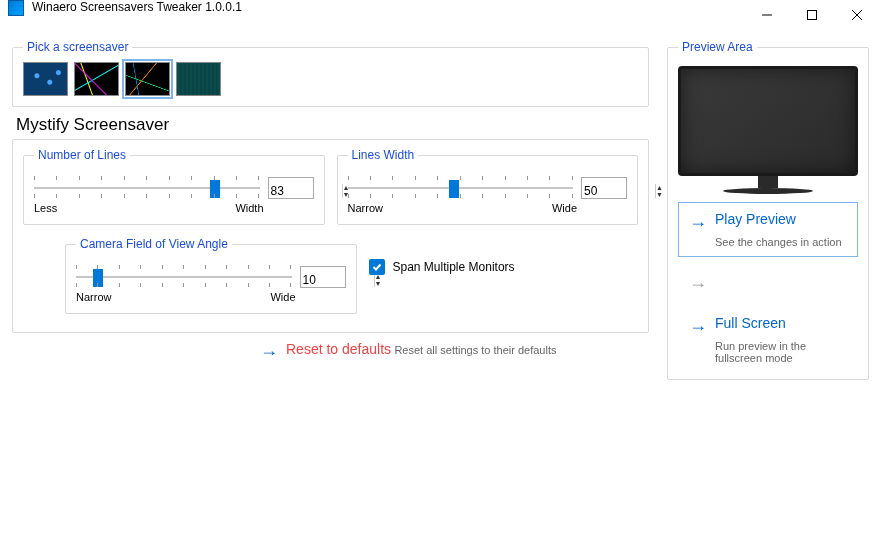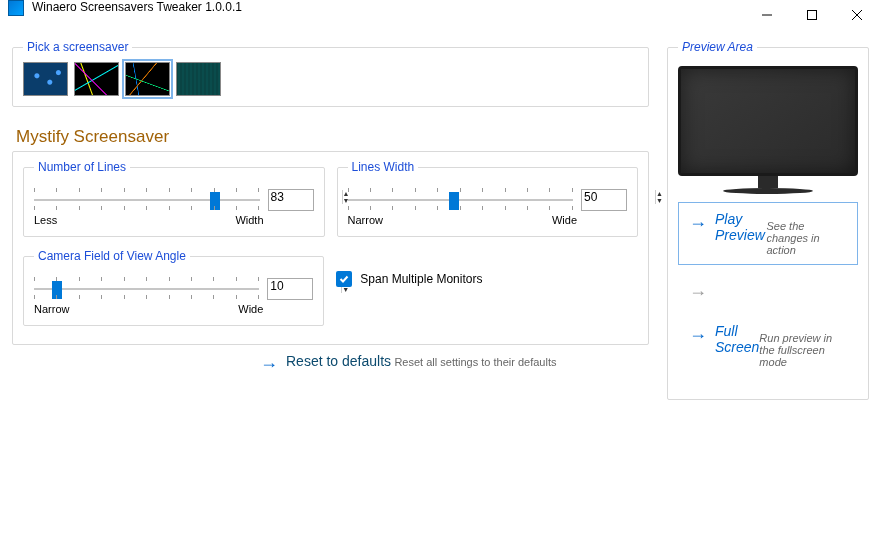--- a/index.html
+++ b/index.html
@@ -17,64 +17,64 @@
 .right { width: 200px; }
 
 fieldset { border: 1px solid #d9d9d9; border-radius: 2px; padding: 8px 10px 10px 10px; margin-bottom: 8px; }
 legend { font-size: 12px; padding: 0 4px; color: #1d4ed8; }
 
 .thumbs { display: flex; gap: 6px; }
 .thumb { width: 45px; height: 34px; border: 1px solid #888; position: relative; overflow: hidden; }
 .thumb.selected { outline: 2px solid #7eb4ea; outline-offset: 1px; background: #cde6f7; }
 .thumb-inner { width: 100%; height: 100%; }
 
-.main-heading { font-size: 17px; font-weight: 400; margin: 20px 0 4px 4px; color: #a16207; }
+.main-heading { font-size: 17px; font-weight: 400; margin: 8px 0 4px 4px; color: #000000; }
 
 .settings-row { display: flex; gap: 12px; }
 .settings-block { flex: 1; }
 
 .slider-row { display: flex; align-items: center; gap: 8px; margin: 6px 0 2px 0; }
 .slider-track-wrap { flex: 1; position: relative; height: 24px; }
 .slider-ticks { position: absolute; top: 0; left: 0; right: 0; height: 6px; display: flex; justify-content: space-between; }
 .slider-ticks span { width: 1px; height: 4px; background: #999; }
 .slider-track { position: absolute; top: 11px; left: 0; right: 0; height: 2px; background: #c6c6c6; }
 .slider-thumb { position: absolute; top: 4px; width: 10px; height: 18px; background: #0078d7; }
 .slider-ticks.bottom { top: 18px; }
 .slider-labels { display: flex; justify-content: space-between; font-size: 11px; margin-top: 0; }
 
-.spinner { display: flex; align-items: flex-start; border: 1px solid #aaa; height: 22px; width: 46px; gap: 45px; }
+.spinner { display: flex; align-items: flex-end; border: 1px solid #aaa; height: 22px; width: 46px; gap: 45px; }
 .spinner input { border: none; width: 28px; font-size: 12px; padding: 0 2px; text-align: left; outline: none; }
 .spinner .arrows { display: flex; flex-direction: column; width: 16px; border-left: 1px solid #ccc; }
 .spinner .arrows div { flex: 1; display: flex; align-items: center; justify-content: center; font-size: 7px; line-height: 1; color: #333; }
 
 .checkbox-row { display: flex; align-items: center; gap: 8px; margin-top: 12px; }
 .checkbox { width: 16px; height: 16px; background: #0078d7; border-radius: 2px; display: flex; align-items: center; justify-content: center; }
 .checkbox svg { stroke: #fff; stroke-width: 2; fill: none; }
 
 .action-link { display: flex; align-items: flex-start; gap: 8px; padding: 8px 10px; cursor: pointer; border: 1px solid transparent; }
 .action-link.highlighted { border: 1px solid #7eb4ea; }
 .action-link .arrow { color: #0066cc; font-size: 18px; line-height: 1; margin-top: 1px; }
 .action-link.disabled .arrow { color: #999; }
-.action-link .link-text { display: flex; }
+.action-link .link-text { display: flex; flex-direction: column; }
 .action-link .link-title { color: #0066cc; font-size: 14px; }
 .action-link.disabled .link-title { color: #888; }
 .action-link .link-sub { color: #666; font-size: 11px; margin-top: 9px; }
 
 .reset-block { margin-left: 248px; margin-top: 4px; }
 .reset-link { display: flex; align-items: flex-start; gap: 8px; }
 .reset-link .arrow { color: #0066cc; font-size: 18px; line-height: 1; }
-.reset-link .link-title { color: #0c4a6e; font-size: 14px; }
+.reset-link .link-title { color: #ef4444; font-size: 14px; }
 .reset-link .link-sub { color: #666; font-size: 11px; margin-top: 2px; }
 
 .monitor { width: 180px; margin: 4px auto 8px auto; }
 .monitor-screen { width: 180px; height: 110px; background: linear-gradient(145deg, #3a3a3a, #2a2a2a); border: 3px solid #1a1a1a; border-radius: 4px; box-shadow: inset 0 0 20px rgba(0,0,0,0.5); }
 .monitor-neck { width: 20px; height: 12px; background: #2a2a2a; margin: 0 auto; }
 .monitor-base { width: 90px; height: 6px; background: #2a2a2a; border-radius: 50%; margin: 0 auto; }
 
-.right fieldset { padding-bottom: 16px; font-style: italic; }
+.right fieldset { padding-bottom: 0; }
 .right .action-link { margin-bottom: 6px; }
 </style>
 </head>
 <body>
 
 <div class="titlebar">
   <div class="app-icon"></div>
   <div class="title">Winaero Screensavers Tweaker 1.0.0.1</div>
   <div class="win-controls">
     <div class="win-btn">
@@ -213,21 +213,21 @@
           <div class="slider-labels">
             <span>Narrow</span>
             <span style="margin-right:50px;">Wide</span>
           </div>
         </fieldset>
 
       </div>
 
       <div class="settings-row" style="margin-top:4px;">
 
-        <fieldset class="settings-block" style="max-width: 49%;">
+        <fieldset class="settings-block" style="max-width: 49%; margin-left: 42px;">
           <legend>Camera Field of View Angle</legend>
           <div class="slider-row">
             <div class="slider-track-wrap">
               <div class="slider-ticks">
                   <span></span>
                   <span></span>
                   <span></span>
                   <span></span>
                   <span></span>
                   <span></span>

